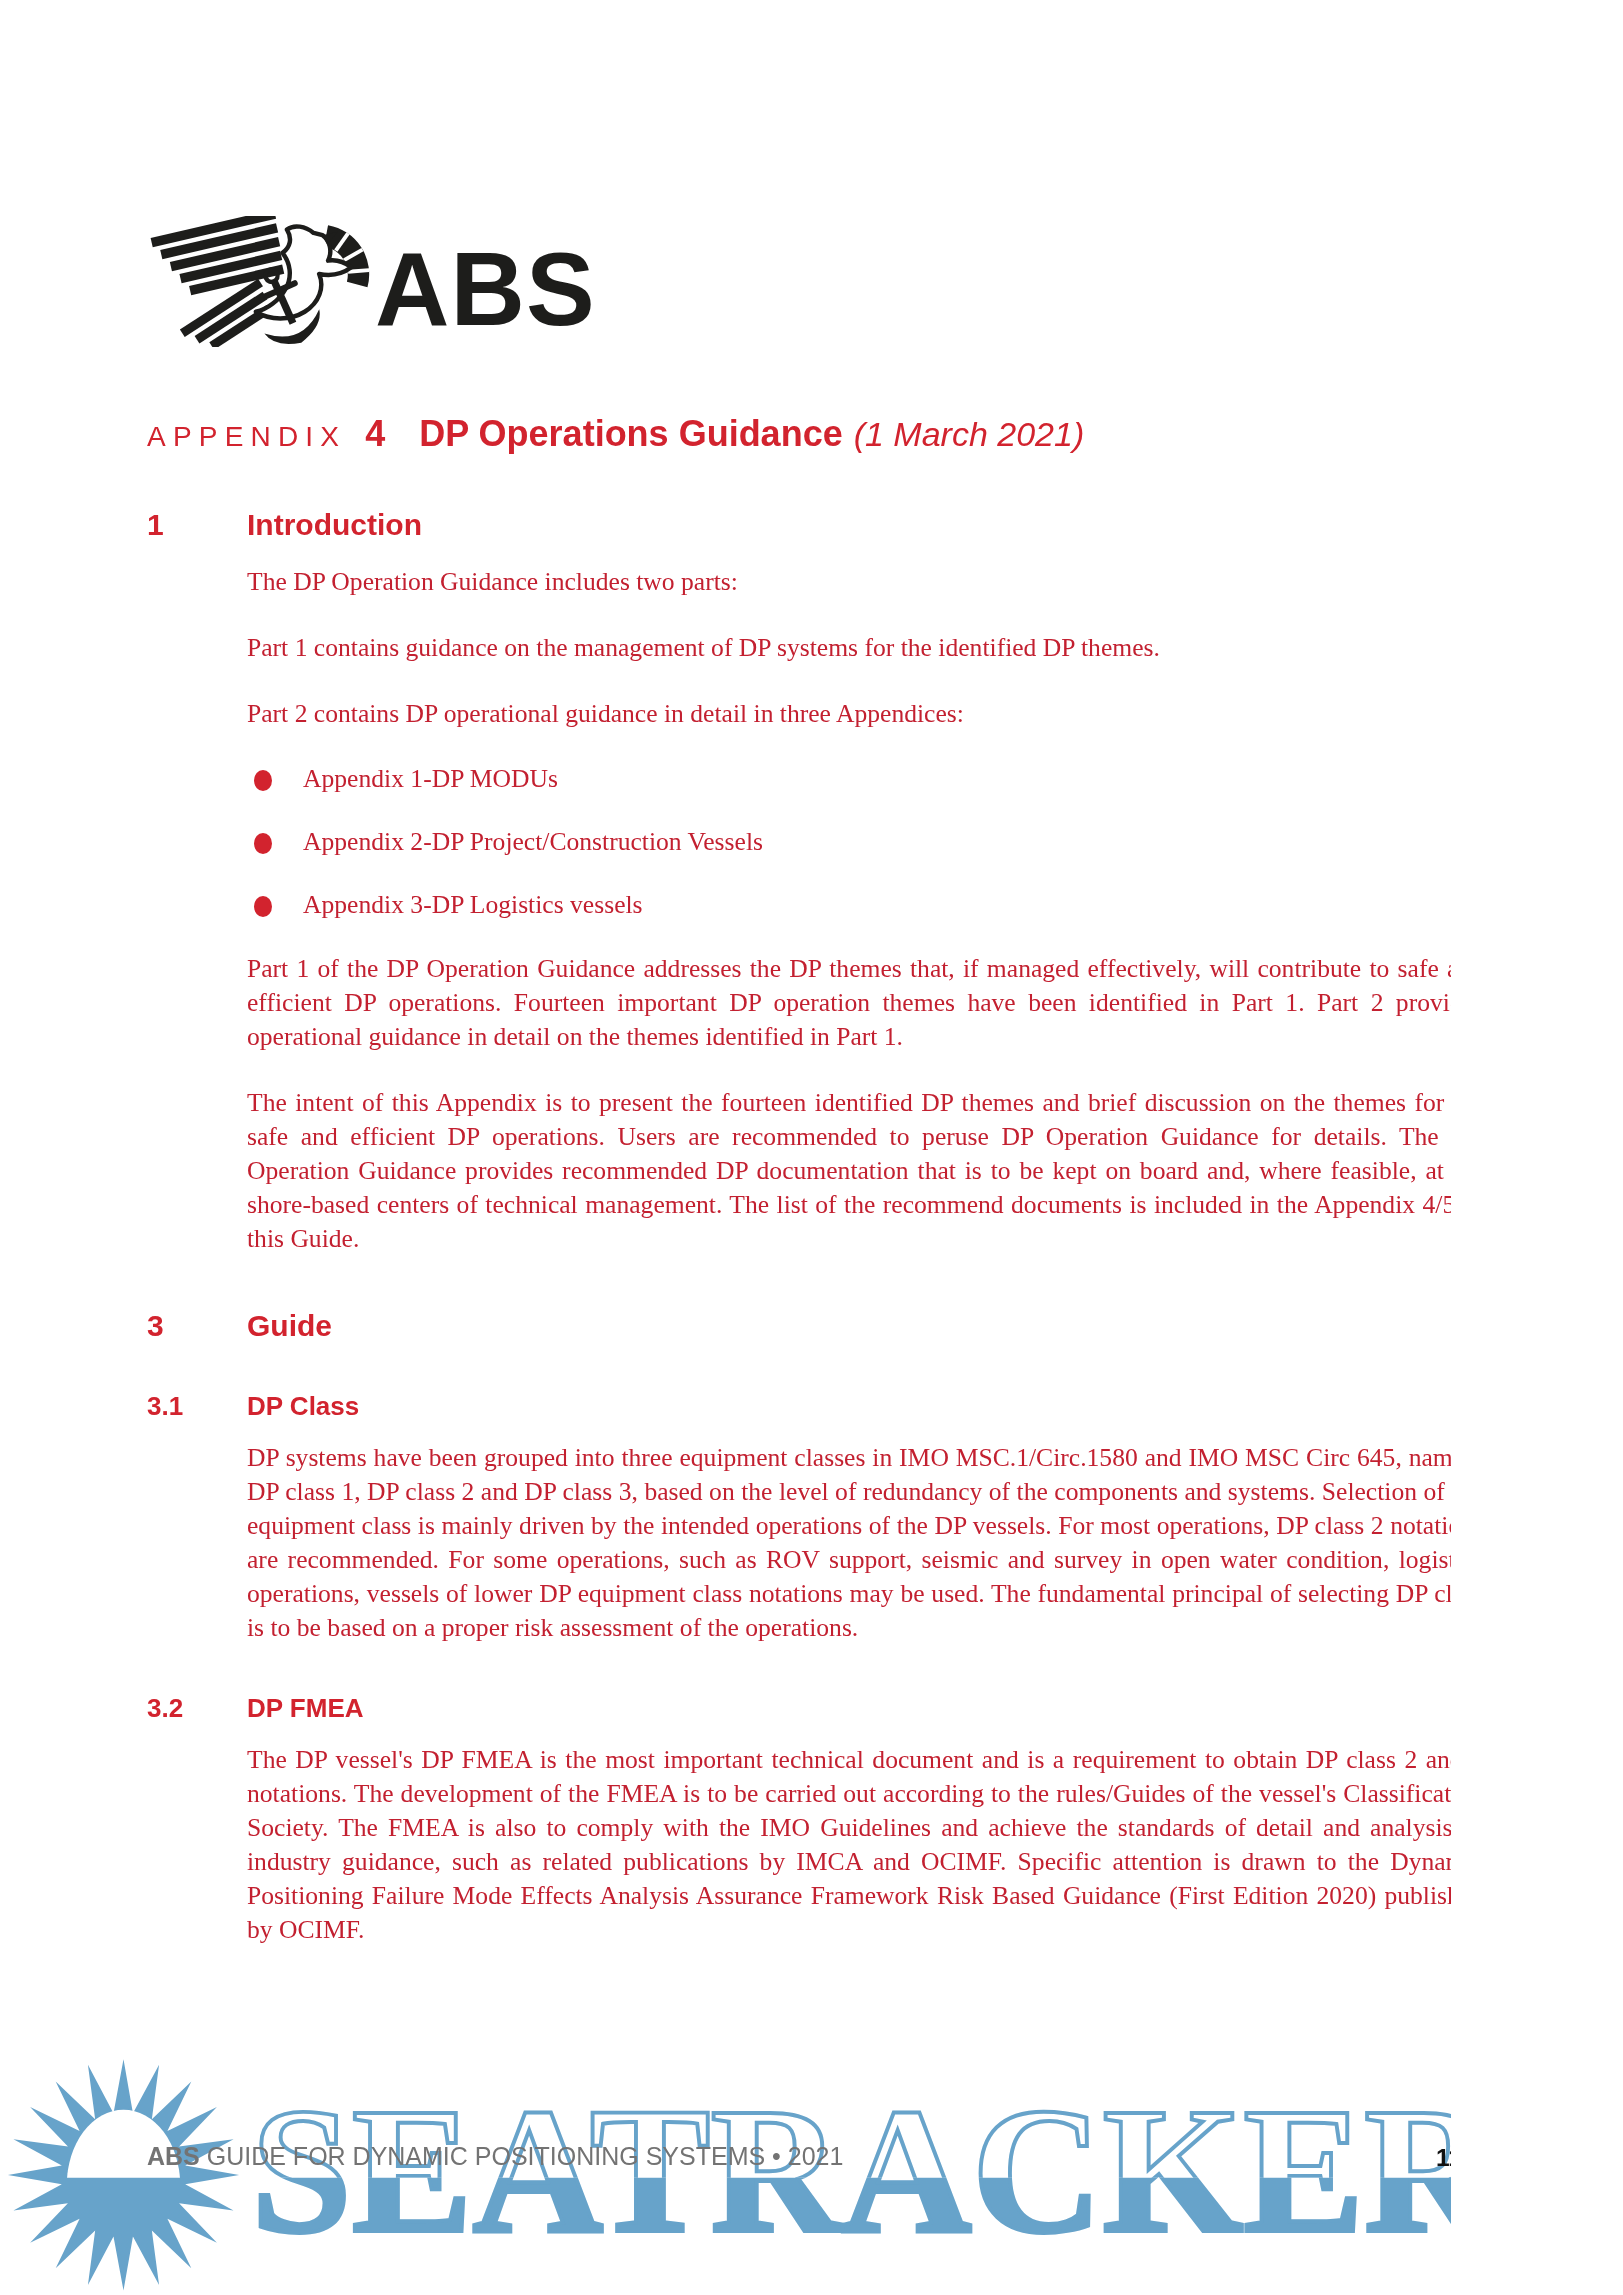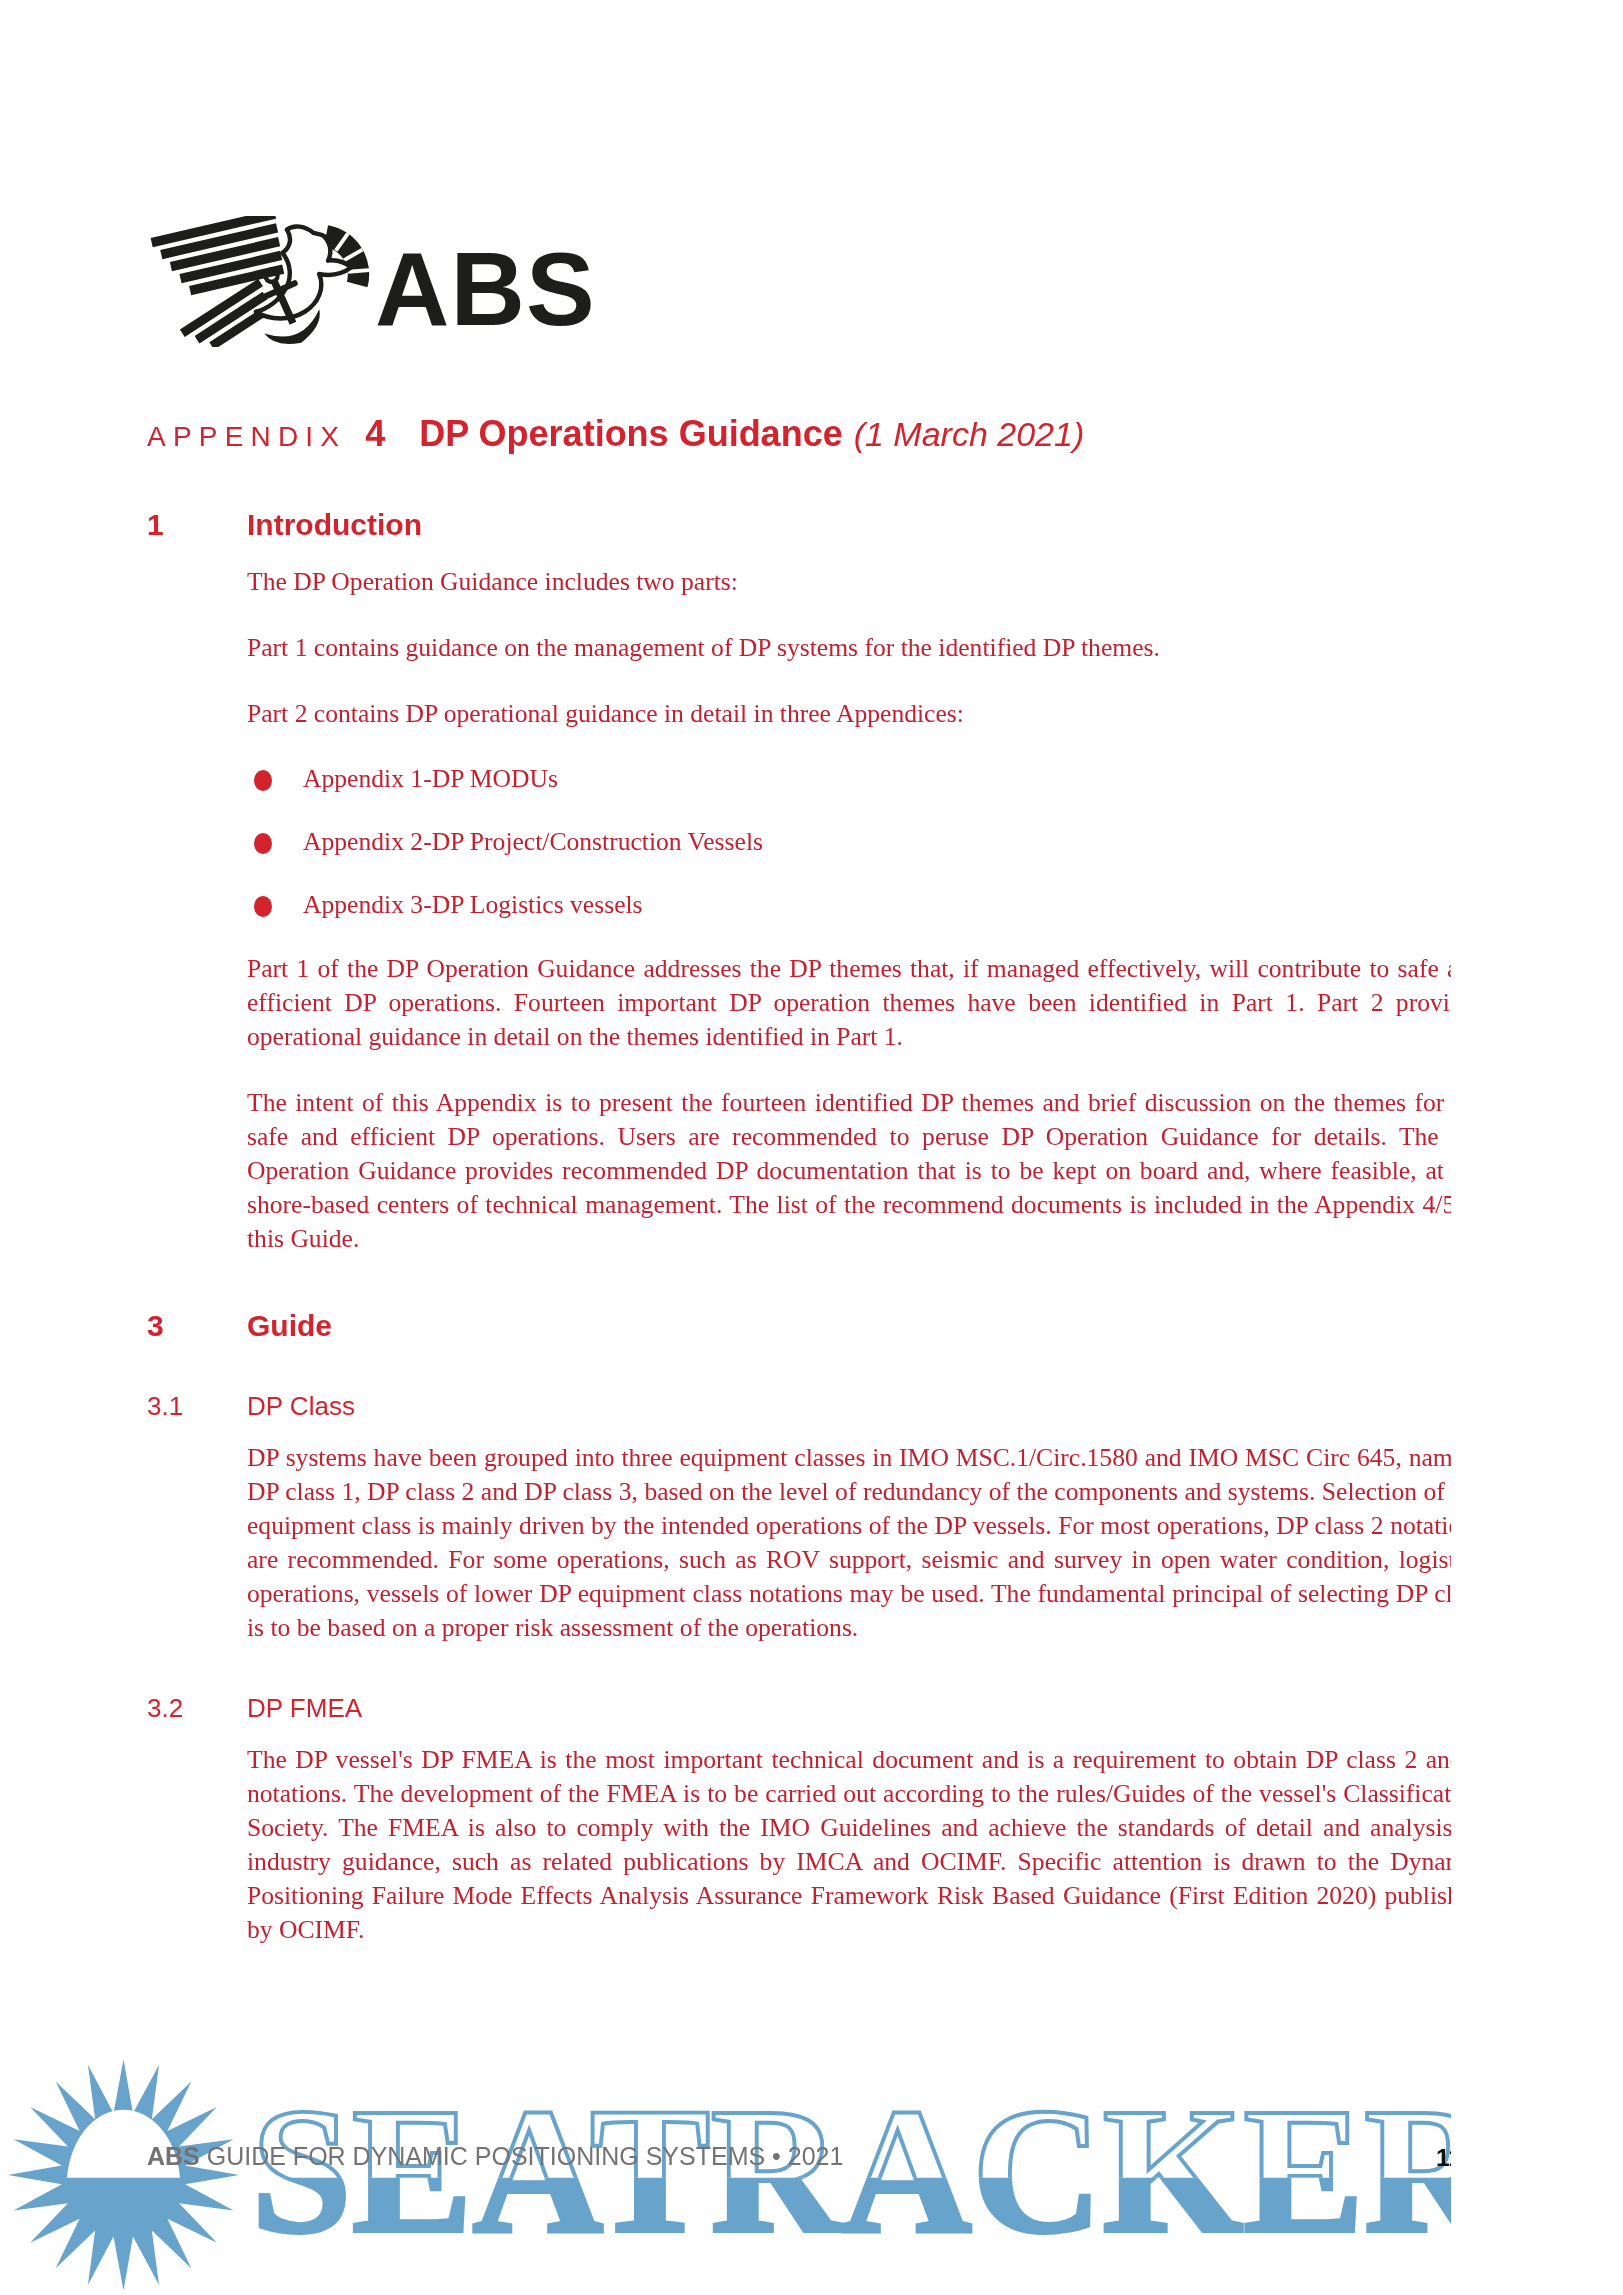--- a/index.html
+++ b/index.html
@@ -47,21 +47,21 @@
 
   
   .hrow { display: grid; grid-template-columns: 100px 1fr; align-items: baseline; }
   .h1row { margin-top: 53px; margin-bottom: 23.4px; }
   .h1row .hnum, .h1row .htxt {
     font-family: "Liberation Sans", sans-serif; font-weight: 700; font-size: 30px;
     color: var(--heading-red, #d2232e);
   }
   .h2row { margin-top: 48px; margin-bottom: 19px; }
   .h2row .hnum, .h2row .htxt {
-    font-family: "Liberation Sans", sans-serif; font-weight: 400; font-size: 26px;
+    font-family: "Liberation Sans", sans-serif; font-weight: 700; font-size: 26px;
     color: var(--heading-red, #d2232e);
   }
 
   
   .para {
     margin: 0 0 32px 100px;
     font-size: 25.6px;
     line-height: 34px;
     text-align: justify;
     color: var(--body-red, #c32030);

